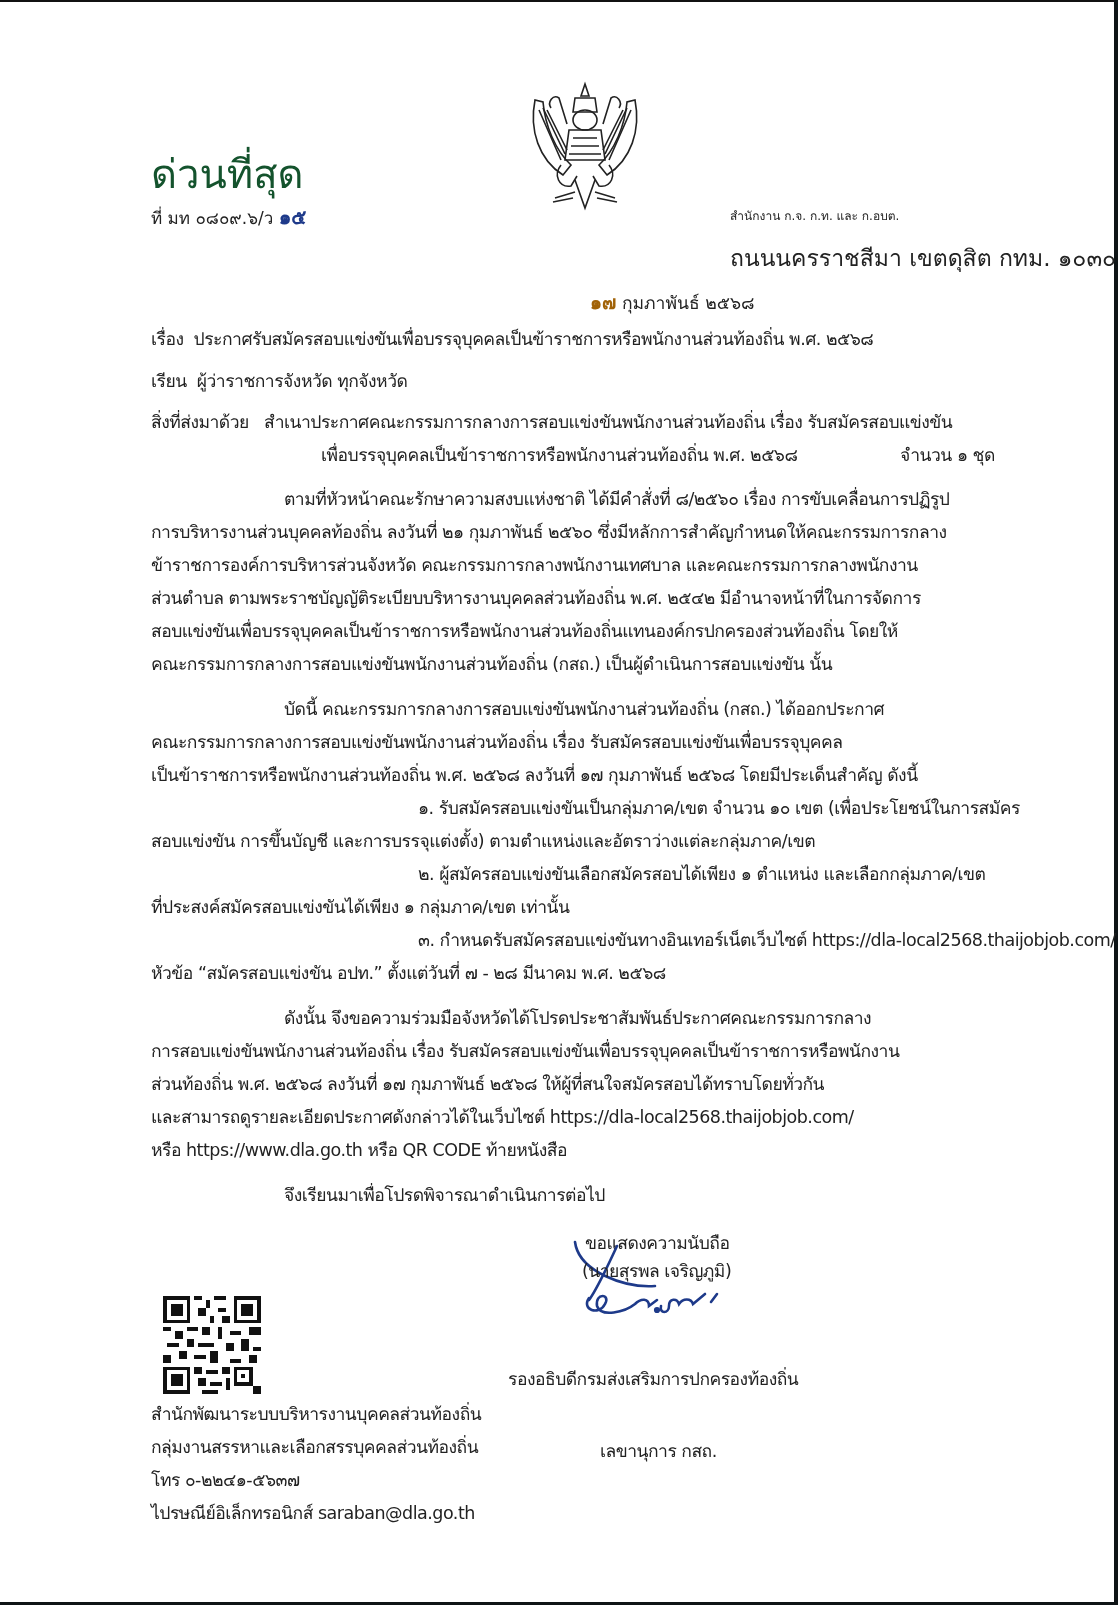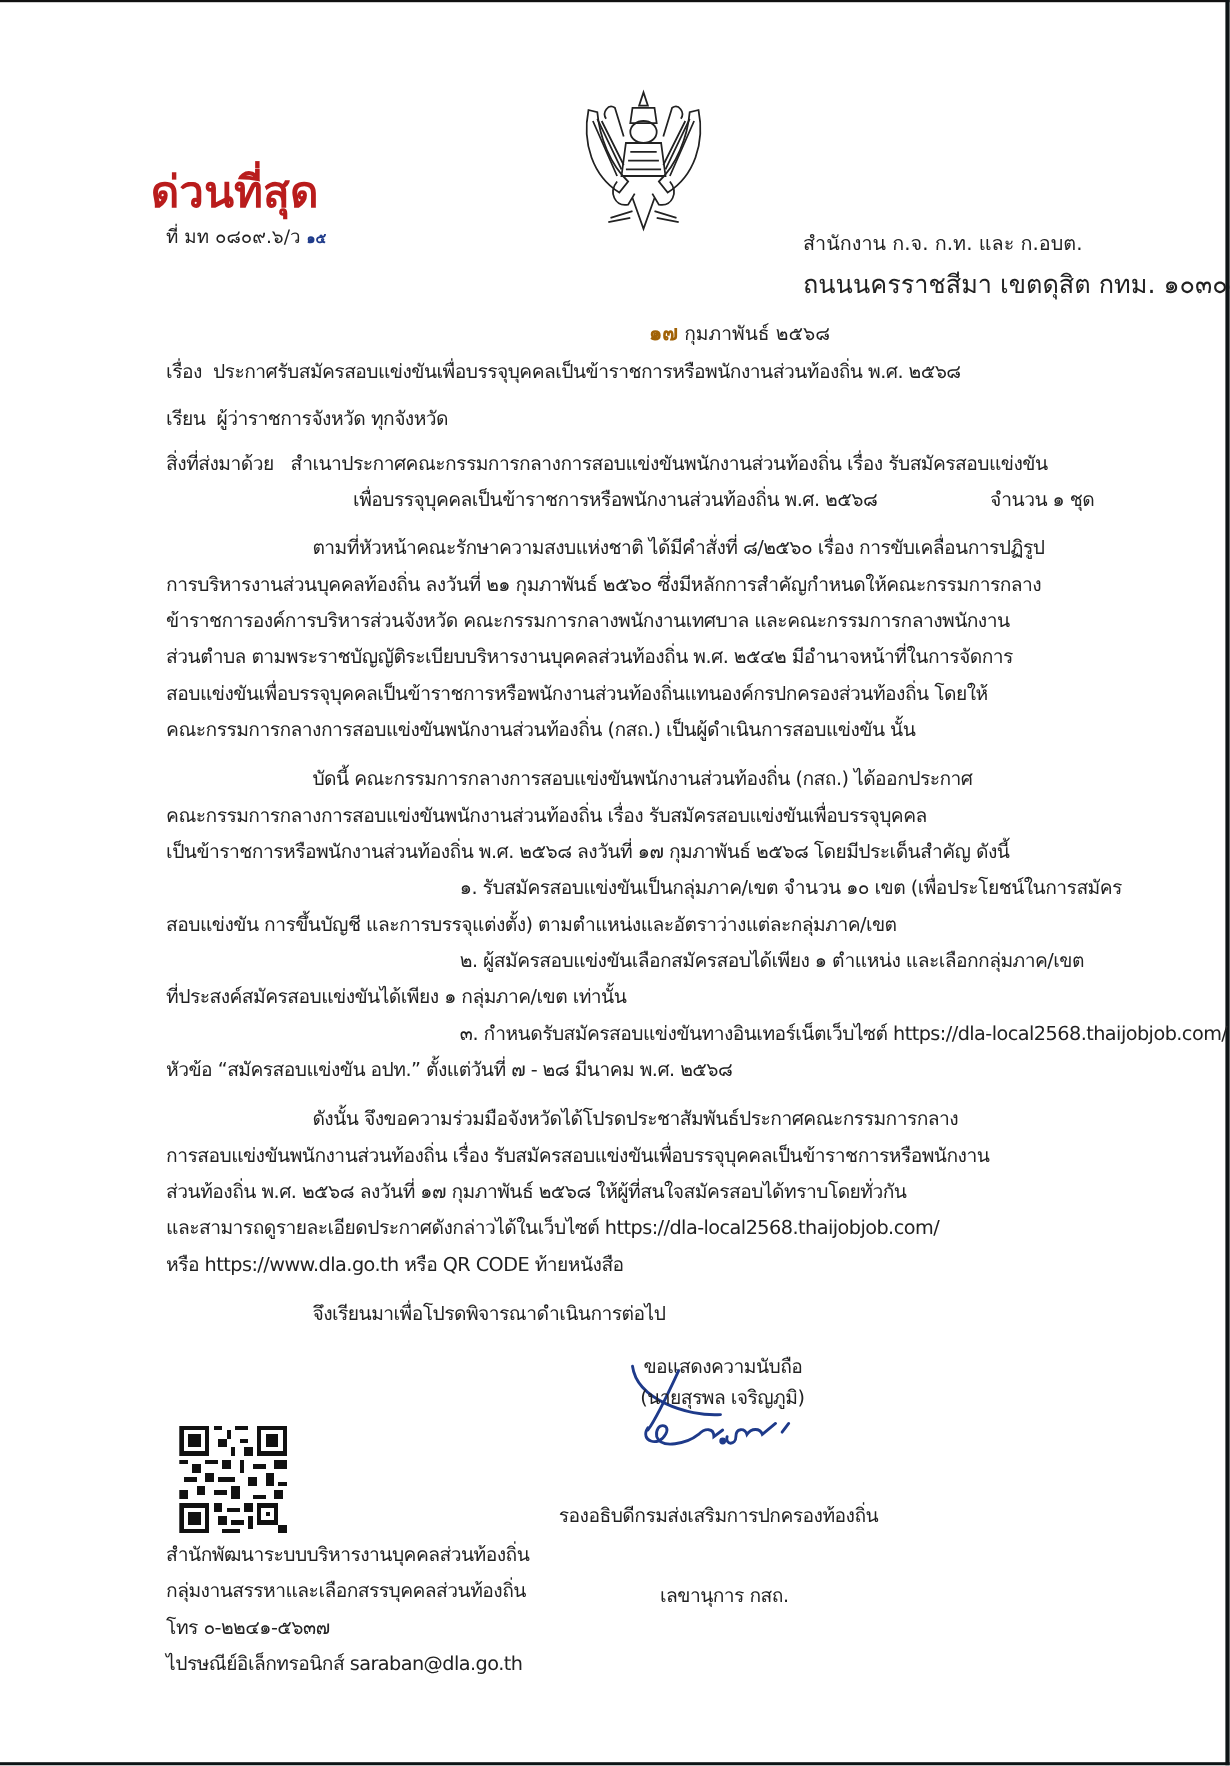--- a/index.html
+++ b/index.html
@@ -7,25 +7,25 @@
     width: 1118px; height: 1605px; position: relative; overflow: hidden;
     background: #ffffff;
     font-family: "DejaVu Sans", "Liberation Sans", sans-serif;
     color: #222;
   }
   .frame-top { position: absolute; left: 0; top: 0; width: 1118px; height: 2px; background: #111; }
   .frame-right { position: absolute; right: 0; top: 0; width: 4px; height: 1605px; background: #0e1416; }
   .frame-bottom { position: absolute; left: 0; bottom: 0; width: 1118px; height: 3px; background: #0e1416; }
 
   .abs { position: absolute; white-space: nowrap; }
-  .urgent { left: 137px; top: 142px; font-size: 40px; color: #b91c1c; font-weight: bold; letter-spacing: 0; }
+  .urgent { left: 151px; top: 142px; font-size: 40px; color: #14532d; font-weight: normal; letter-spacing: 0; }
   .ref { left: 151px; top: 201px; font-size: 17px; }
-  .ref .hand { color: #1e3a8a; font-weight: bold; font-size: 13px; }
+  .ref .hand { color: #1e3a8a; font-weight: bold; font-size: 20px; }
   .emblem { left: 525px; top: 80px; width: 120px; height: 140px; }
-  .office1 { left: 730px; top: 206px; font-size: 18px; }
+  .office1 { left: 730px; top: 206px; font-size: 12px; }
   .office2 { left: 730px; top: 240px; font-size: 23px; }
   .date { left: 590px; top: 287px; font-size: 17.5px; }
   .date .hand { color: #a16207; font-weight: bold; font-size: 19px; }
   .line { position: absolute; white-space: nowrap; font-size: 17.5px; line-height: 24px; letter-spacing: -0.5px; }
   .bold { font-weight: normal; }
 
   .qr { position: absolute; left: 163px; top: 1296px; width: 98px; height: 98px; }
   .sig-svg { position: absolute; left: 565px; top: 1232px; width: 180px; height: 90px; }
 </style>
 </head>

